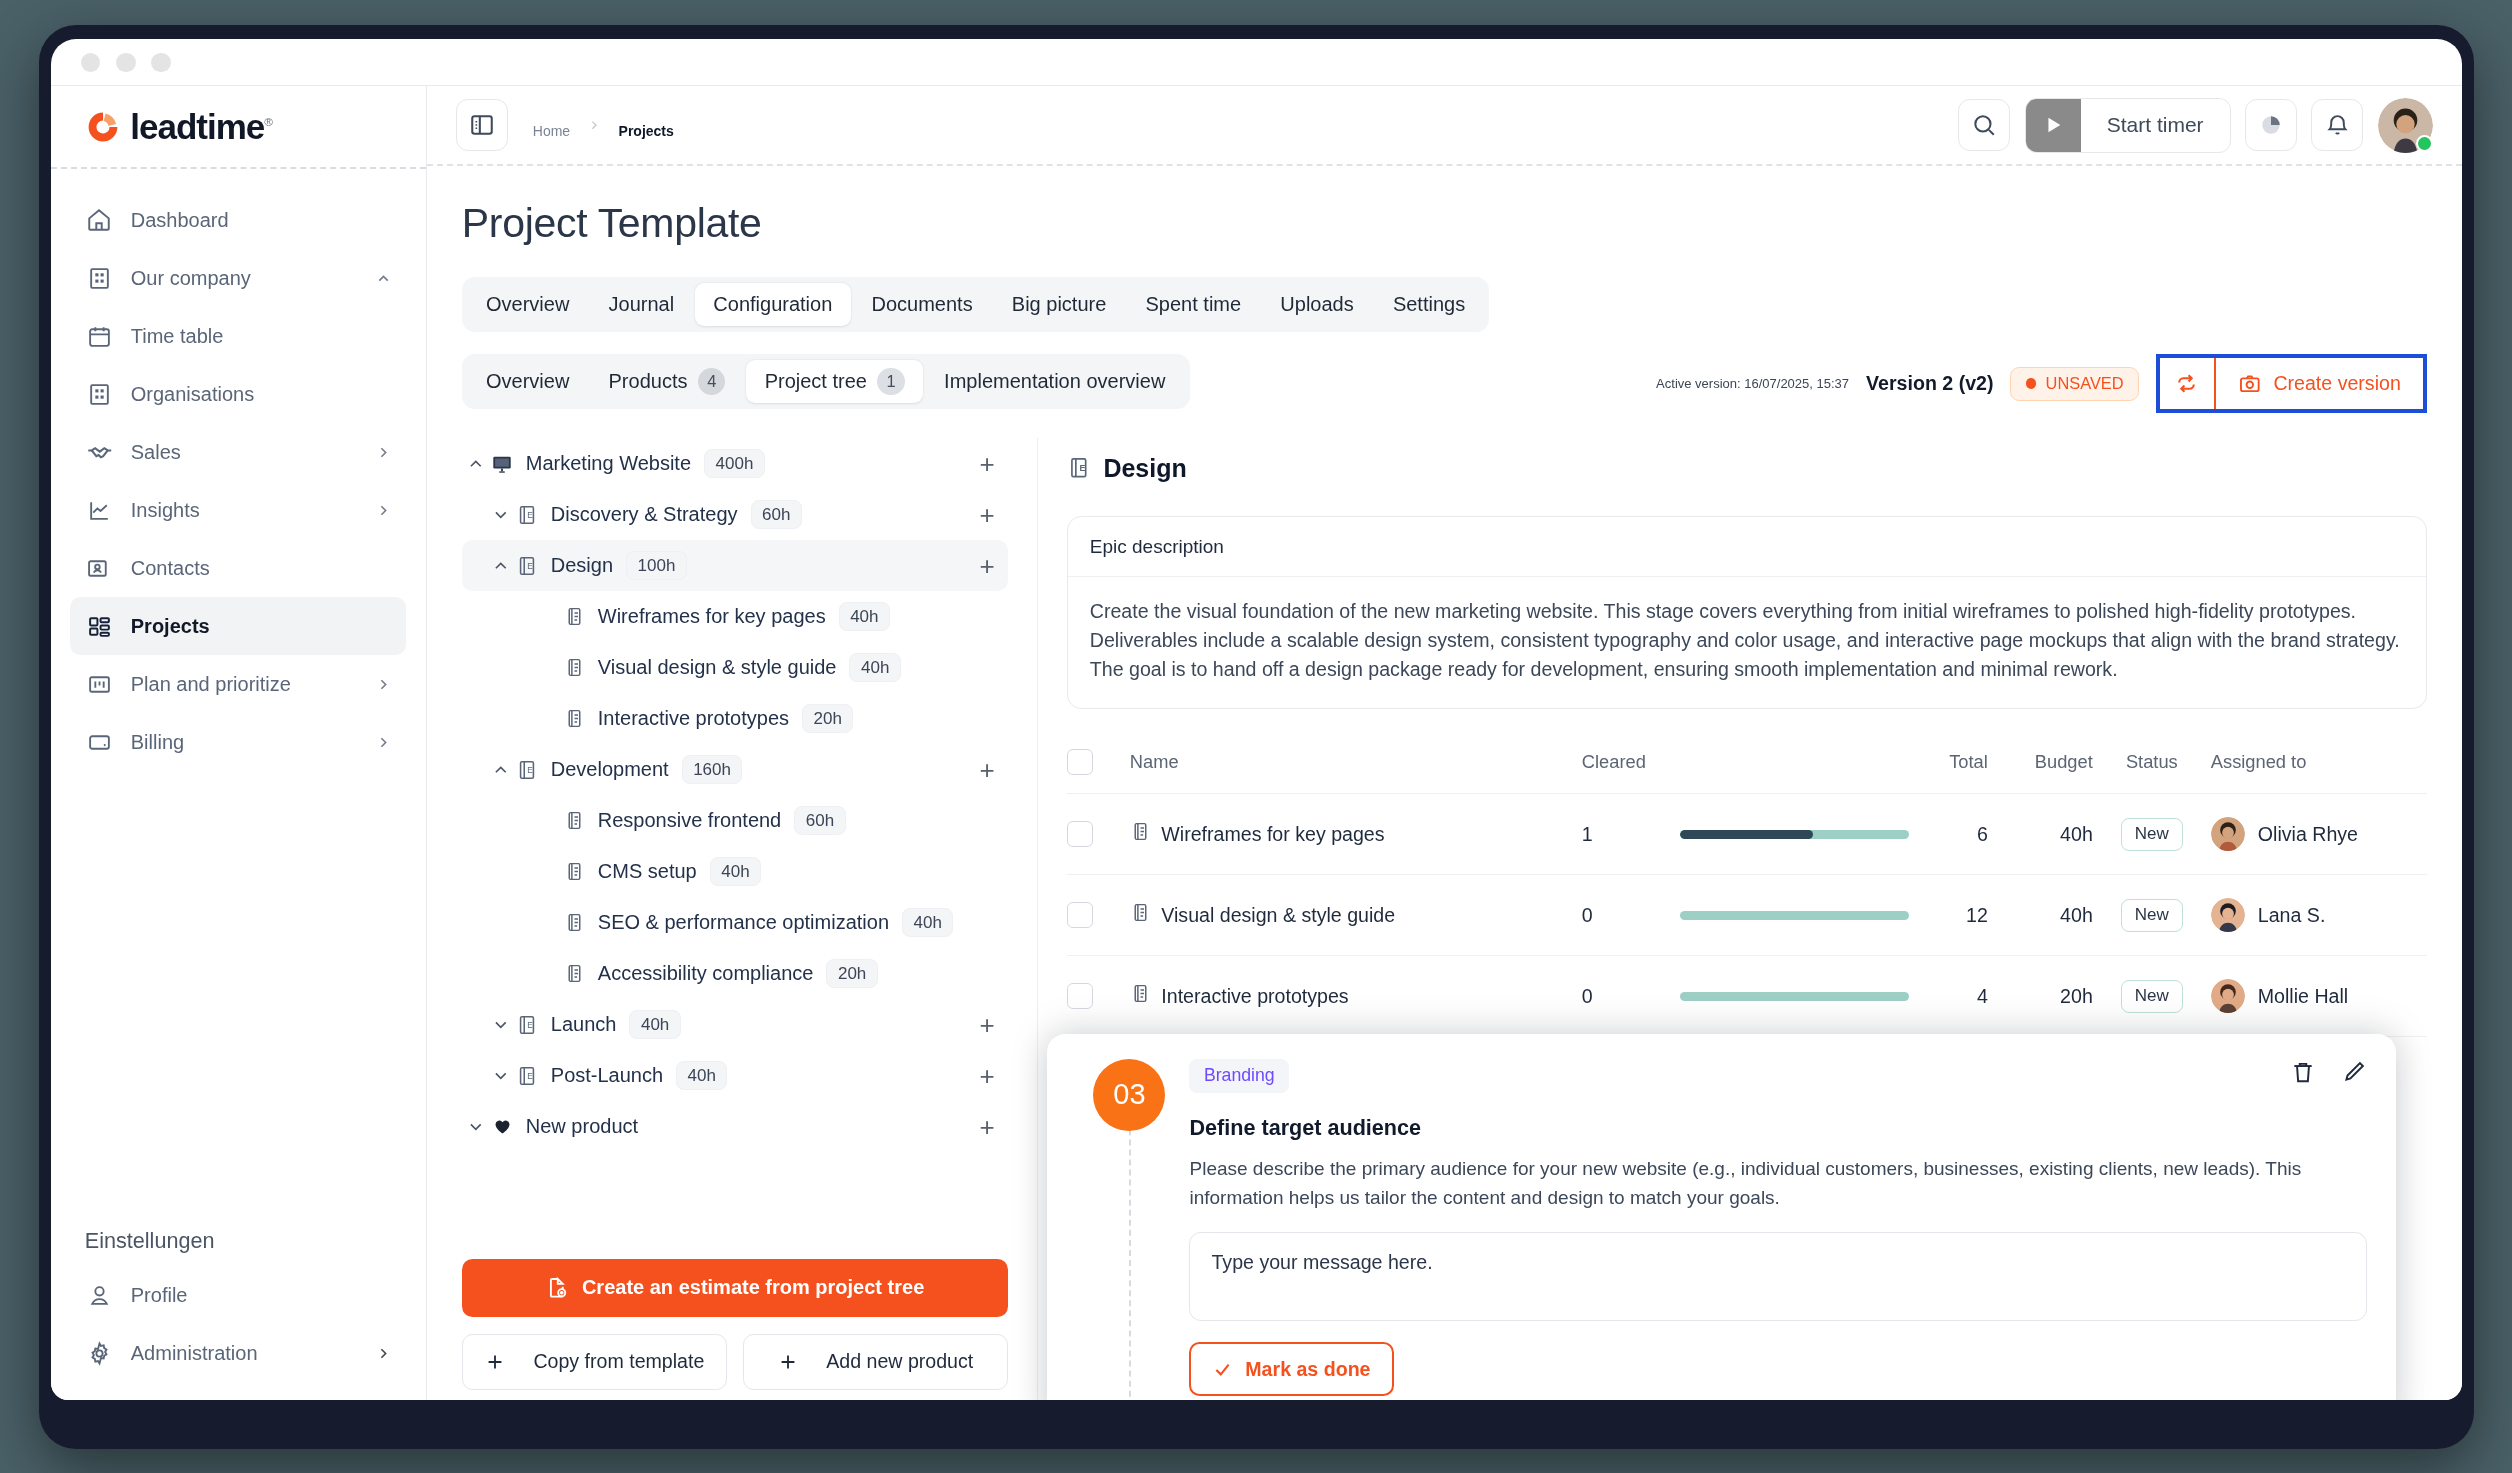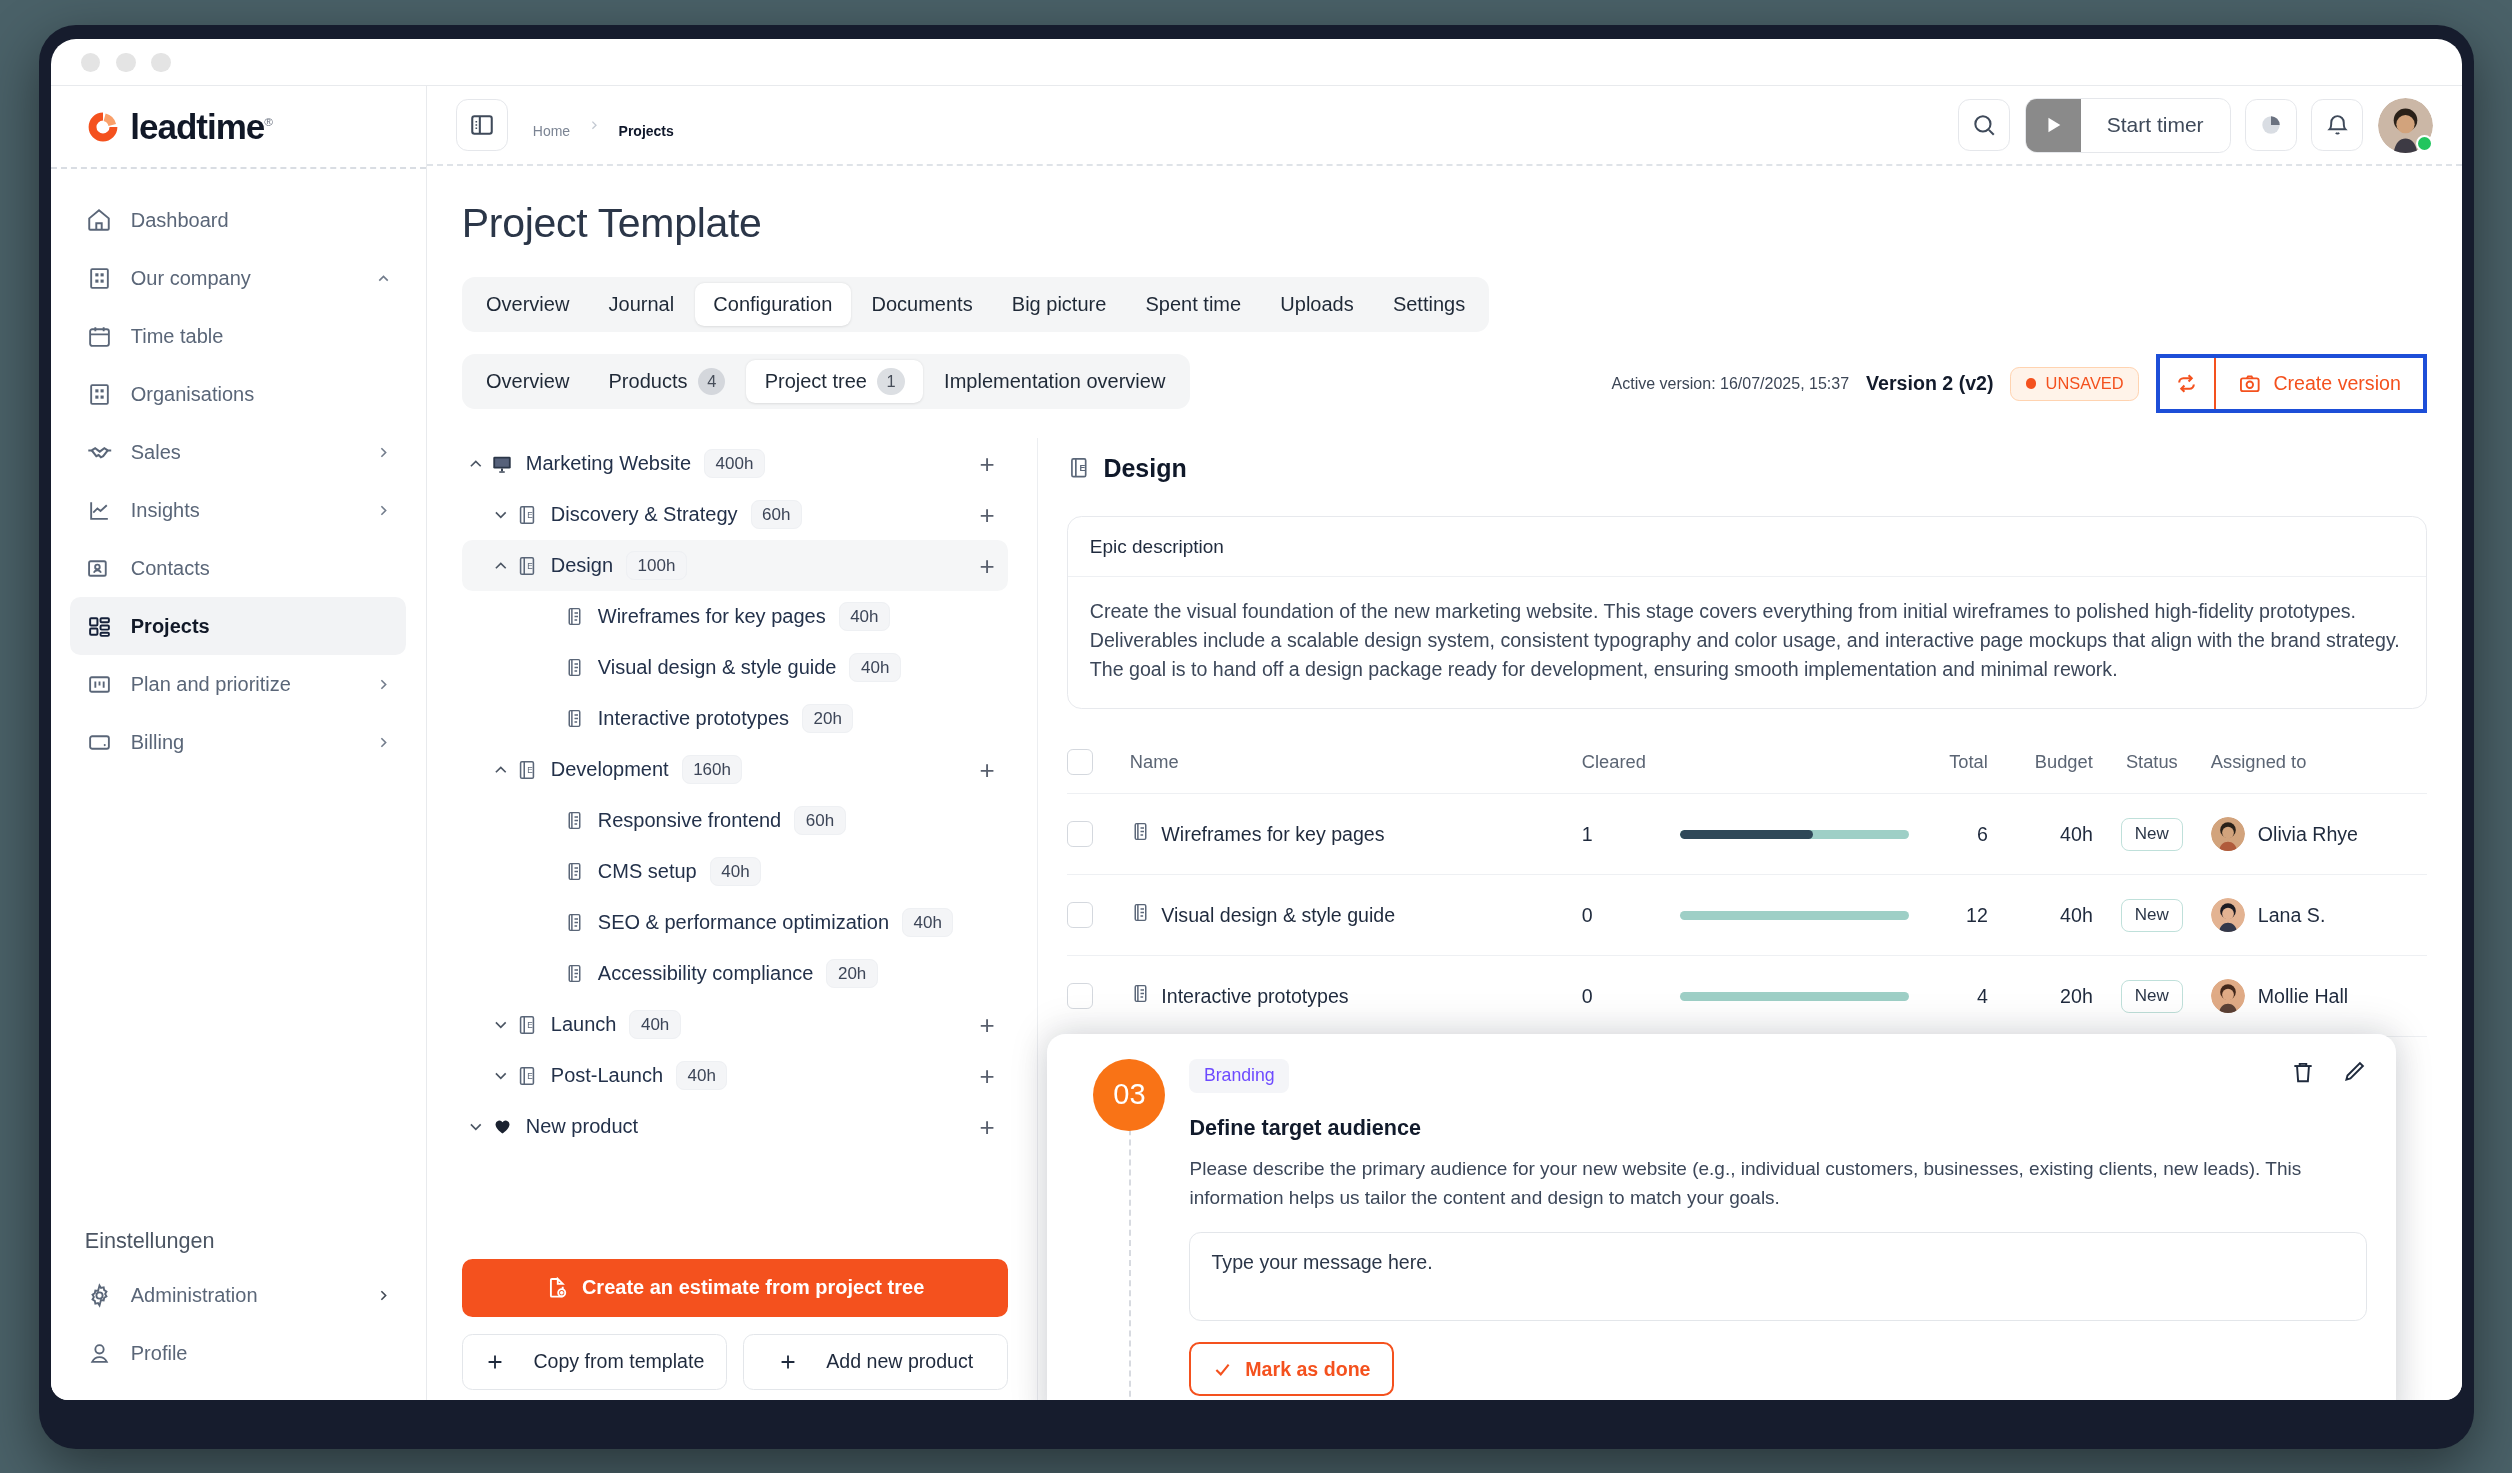--- a/index.html
+++ b/index.html
@@ -119,21 +119,21 @@
   .pill.active { background: #fff; font-weight: 500; box-shadow: 0 0.7px 2.6px rgba(0,0,0,.1); }
   .pill-count {
     background: #d4d7dc; color: #464d59; border-radius: 50%;
     min-width: 27.5px; height: 27.5px; display:flex; align-items:center; justify-content:center;
     font-size: 16.4px; padding: 0 5.2px;
   }
   .pill.active .pill-count { background: #dcdfe3; }
 
   #subrow { margin-top: 22px; display: flex; align-items: center; }
   #version-info { margin-left: auto; display: flex; align-items: center; gap: 17px; }
-  #active-version { font-size: 16px; color: #3c4656; }
+  #active-version { font-size: 13px; color: #3c4656; }
   #version-name { font-size: 19.6px; font-weight: 700; color: #131b2b; }
   #unsaved {
     display: flex; align-items: center; gap: 9.2px;
     background: #fff3e9; border: 1.3px solid #ffd3b0;
     color: #f4511e; font-size: 16.4px; font-weight: 500;
     border-radius: 9.2px; padding: 6.5px 14.4px; cursor: pointer;
   }
   #unsaved .bullet { width: 10.5px; height: 10.5px; border-radius: 50%; background: #f4511e; }
   #version-actions { display: flex; align-items: stretch; border: 4px solid #1d4ed8; border-radius: 0; overflow: hidden; justify-content: space-between; }
   #refresh-btn { width: 56px; display:flex; align-items:center; justify-content:center; cursor: pointer; border-right: 2px solid #f4511e; }
@@ -402,37 +402,37 @@
                 <path d="M9 6l6 6-6 6"></path>
               </svg>
         </div>
       </nav>
 
       <div id="settings-head">Einstellungen</div>
       <div id="settings-group">
         <div class="nav-item">
           <span class="nav-ico">
             <svg class="svgico" width="25" height="25" viewBox="0 0 24 24" fill="none" stroke="#5a6678" stroke-width="1.8">
+                  <circle cx="12" cy="8" r="4"></circle>
+                  <path d="M5 20c1.5-3 4-4.5 7-4.5s5.5 1.5 7 4.5z"></path>
+                </svg>
+          </span>
+          <span class="nav-label">Profile</span>
+        </div>
+        <div class="nav-item">
+          <span class="nav-ico">
+            <svg class="svgico" width="25" height="25" viewBox="0 0 24 24" fill="none" stroke="#5a6678" stroke-width="1.8">
                   <circle cx="12" cy="12" r="3"></circle>
                   <path d="M12 2.5l1.4 2.2 2.6-.5.5 2.6 2.2 1.4-1.3 2.3 1.3 2.3-2.2 1.4-.5 2.6-2.6-.5L12 21.5l-1.4-2.2-2.6.5-.5-2.6-2.2-1.4 1.3-2.3-1.3-2.3 2.2-1.4.5-2.6 2.6.5z"></path>
                 </svg>
           </span>
           <span class="nav-label">Administration</span>
           <svg class="nav-chev" viewBox="0 0 24 24" fill="none" stroke="#1f2937" stroke-width="2.3">
                 <path d="M9 6l6 6-6 6"></path>
               </svg>
-        </div>
-        <div class="nav-item">
-          <span class="nav-ico">
-            <svg class="svgico" width="25" height="25" viewBox="0 0 24 24" fill="none" stroke="#5a6678" stroke-width="1.8">
-                  <circle cx="12" cy="8" r="4"></circle>
-                  <path d="M5 20c1.5-3 4-4.5 7-4.5s5.5 1.5 7 4.5z"></path>
-                </svg>
-          </span>
-          <span class="nav-label">Profile</span>
         </div>
       </div>
     </aside>
 
     <section id="main">
 
       <div id="topbar">
         <div class="icon-btn">
           <svg width="26" height="26" viewBox="0 0 24 24" fill="none" stroke="#3f4a5a" stroke-width="1.9">
                 <rect x="3" y="4" width="18" height="16" rx="2"></rect>

